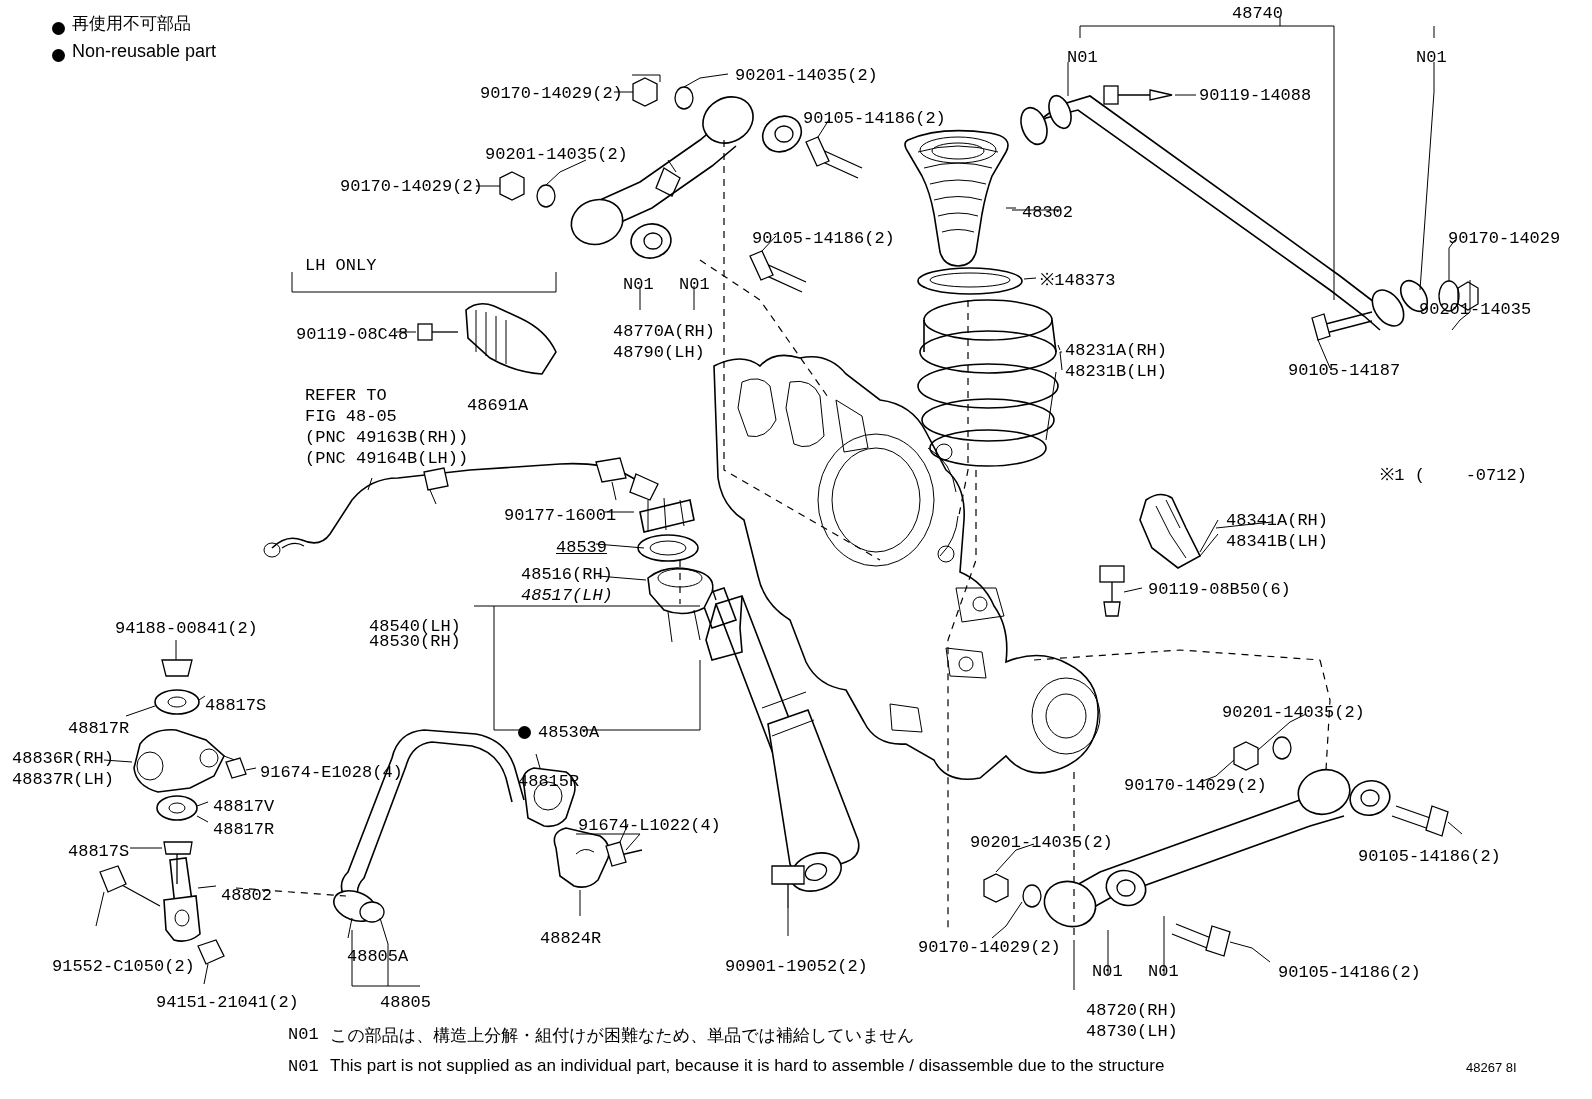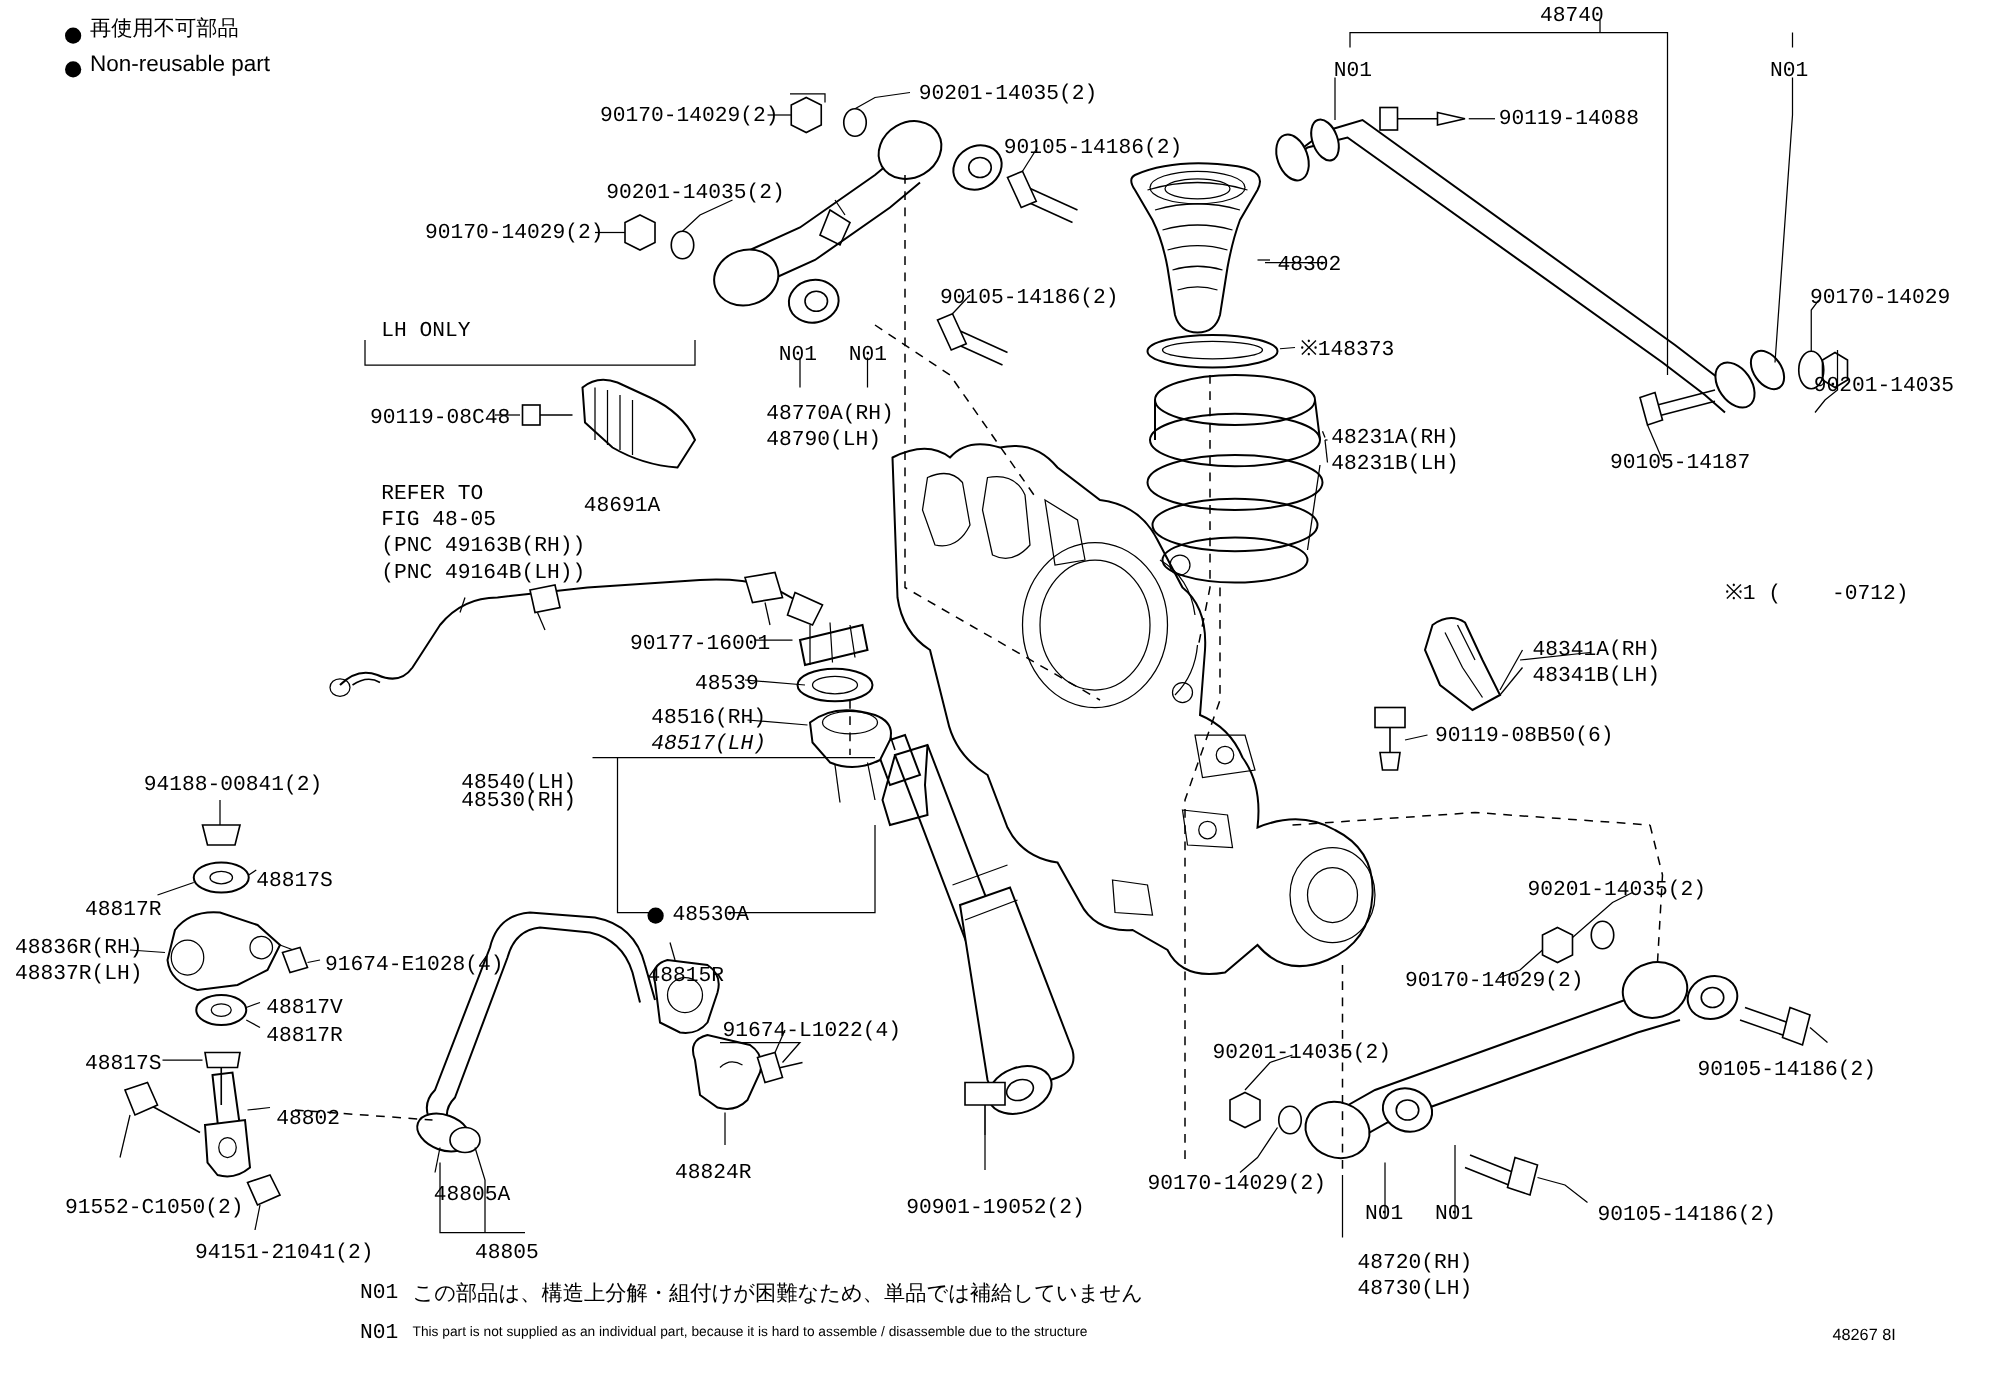--- a/index.html
+++ b/index.html
@@ -374,37 +374,37 @@
       <div class="lbl" style="left: 803px; top: 109px;">90105-14186(2)</div>
       <div class="lbl" style="left: 485px; top: 145px;">90201-14035(2)</div>
       <div class="lbl" style="left: 340px; top: 177px;">90170-14029(2)</div>
       <div class="lbl" style="left: 1022px; top: 203px;">48302</div>
       <div class="lbl" style="left: 1448px; top: 229px;">90170-14029</div>
       <div class="lbl" style="left: 752px; top: 229px;">90105-14186(2)</div>
       <div class="lbl" style="left: 1040px; top: 271px;">※148373</div>
       <div class="lbl" style="left: 623px; top: 275px;">N01</div>
       <div class="lbl" style="left: 679px; top: 275px;">N01</div>
       <div class="lbl" style="left: 305px; top: 256px;">LH ONLY</div>
-      <div class="lbl" style="left: 1419px; top: 300px; margin-left: 32px;">90201-14035</div>
+      <div class="lbl" style="left: 1419px; top: 300px;">90201-14035</div>
       <div class="lbl" style="left: 613px; top: 322px;">48770A(RH)</div>
       <div class="lbl" style="left: 613px; top: 343px;">48790(LH)</div>
       <div class="lbl" style="left: 296px; top: 325px;">90119-08C48</div>
       <div class="lbl" style="left: 1065px; top: 341px;">48231A(RH)</div>
       <div class="lbl" style="left: 1065px; top: 362px;">48231B(LH)</div>
       <div class="lbl" style="left: 1288px; top: 361px;">90105-14187</div>
       <div class="lbl" style="left: 305px; top: 386px;">REFER TO</div>
       <div class="lbl" style="left: 467px; top: 396px;">48691A</div>
       <div class="lbl" style="left: 305px; top: 407px;">FIG 48-05</div>
       <div class="lbl" style="left: 305px; top: 428px;">(PNC 49163B(RH))</div>
       <div class="lbl" style="left: 305px; top: 449px;">(PNC 49164B(LH))</div>
       <div class="lbl" style="left: 1380px; top: 466px;">※1 (    -0712)</div>
       <div class="lbl" style="left: 504px; top: 506px;">90177-16001</div>
       <div class="lbl" style="left: 1226px; top: 511px;">48341A(RH)</div>
       <div class="lbl" style="left: 1226px; top: 532px;">48341B(LH)</div>
-      <div class="lbl" style="left: 556px; top: 538px;">48539</div>
+      <div class="lbl" style="left: 556px; top: 538px; text-decoration: underline;">48539</div>
       <div class="lbl" style="left: 521px; top: 565px;">48516(RH)</div>
       <div class="lbl" style="left: 521px; top: 586px; font-style: italic;">48517(LH)</div>
       <div class="lbl" style="left: 1148px; top: 580px;">90119-08B50(6)</div>
       <div class="lbl" style="left: 369px; top: 620px; margin-top: 12px;">48530(RH)</div>
       <div class="lbl" style="left: 369px; top: 617px;">48540(LH)</div>
       <div class="lbl" style="left: 115px; top: 619px;">94188-00841(2)</div>
       <div class="lbl" style="left: 205px; top: 696px;">48817S</div>
       <div class="lbl" style="left: 68px; top: 719px;">48817R</div>
       <div class="lbl" style="left: 1222px; top: 703px;">90201-14035(2)</div>
       <div class="lbl" style="left: 538px; top: 723px;">48530A</div>
@@ -430,16 +430,16 @@
       <div class="lbl" style="left: 1148px; top: 962px;">N01</div>
       <div class="lbl" style="left: 156px; top: 993px;">94151-21041(2)</div>
       <div class="lbl" style="left: 380px; top: 993px;">48805</div>
       <div class="lbl" style="left: 1086px; top: 1001px;">48720(RH)</div>
       <div class="lbl" style="left: 1086px; top: 1022px;">48730(LH)</div>
     </div>
 
   <div class="lbl" style="left:288px;top:1025px;">N01</div>
   <div class="lbl jp" style="left:330px;top:1025px;">この部品は、構造上分解・組付けが困難なため、単品では補給していません</div>
   <div class="lbl" style="left:288px;top:1057px;">N01</div>
-  <div class="lbl sans" style="left:330px;top:1056px;font-size:11px;">This part is not supplied as an individual part, because it is hard to assemble / disassemble due to the structure</div>
+  <div class="lbl sans" style="left:330px;top:1056px;font-size:17px;">This part is not supplied as an individual part, because it is hard to assemble / disassemble due to the structure</div>
   <div class="lbl sans" style="left:1466px;top:1058px;font-size:13px;">48267 8I</div>
 
 </div>
 
 </body></html>

